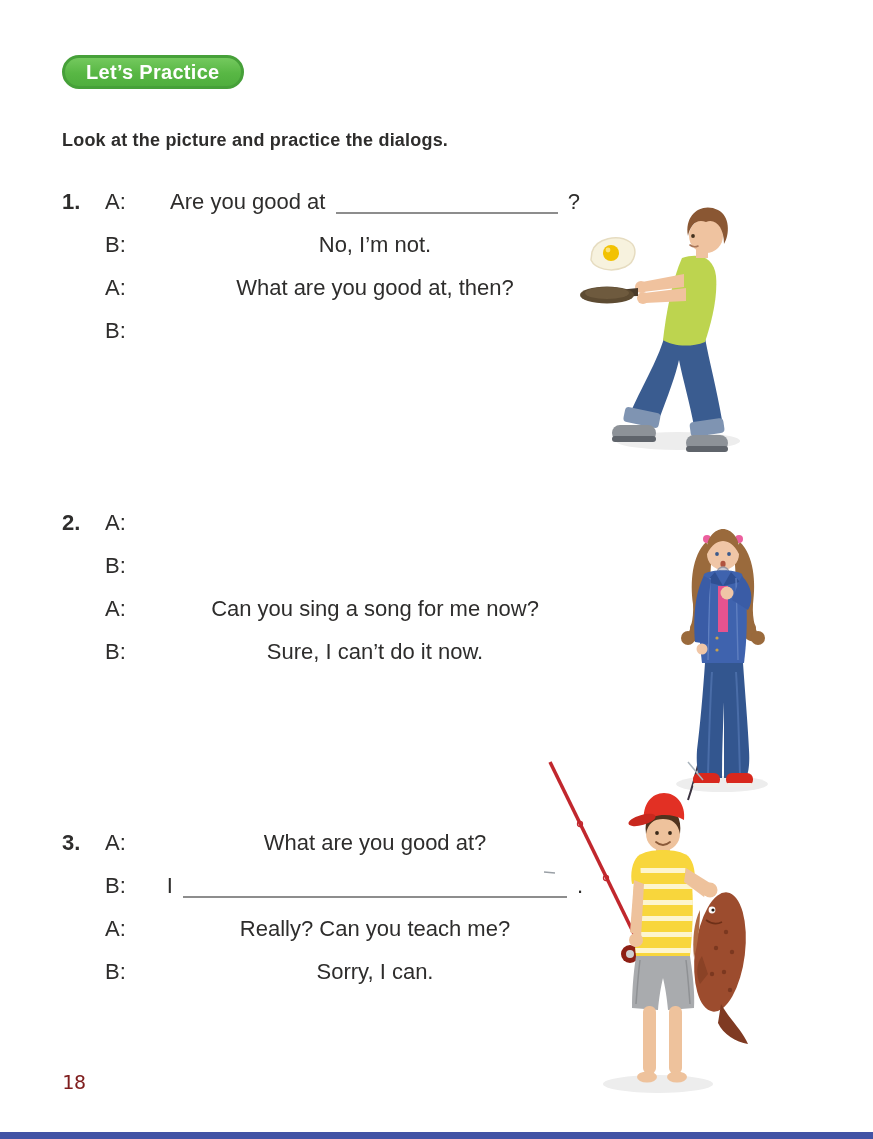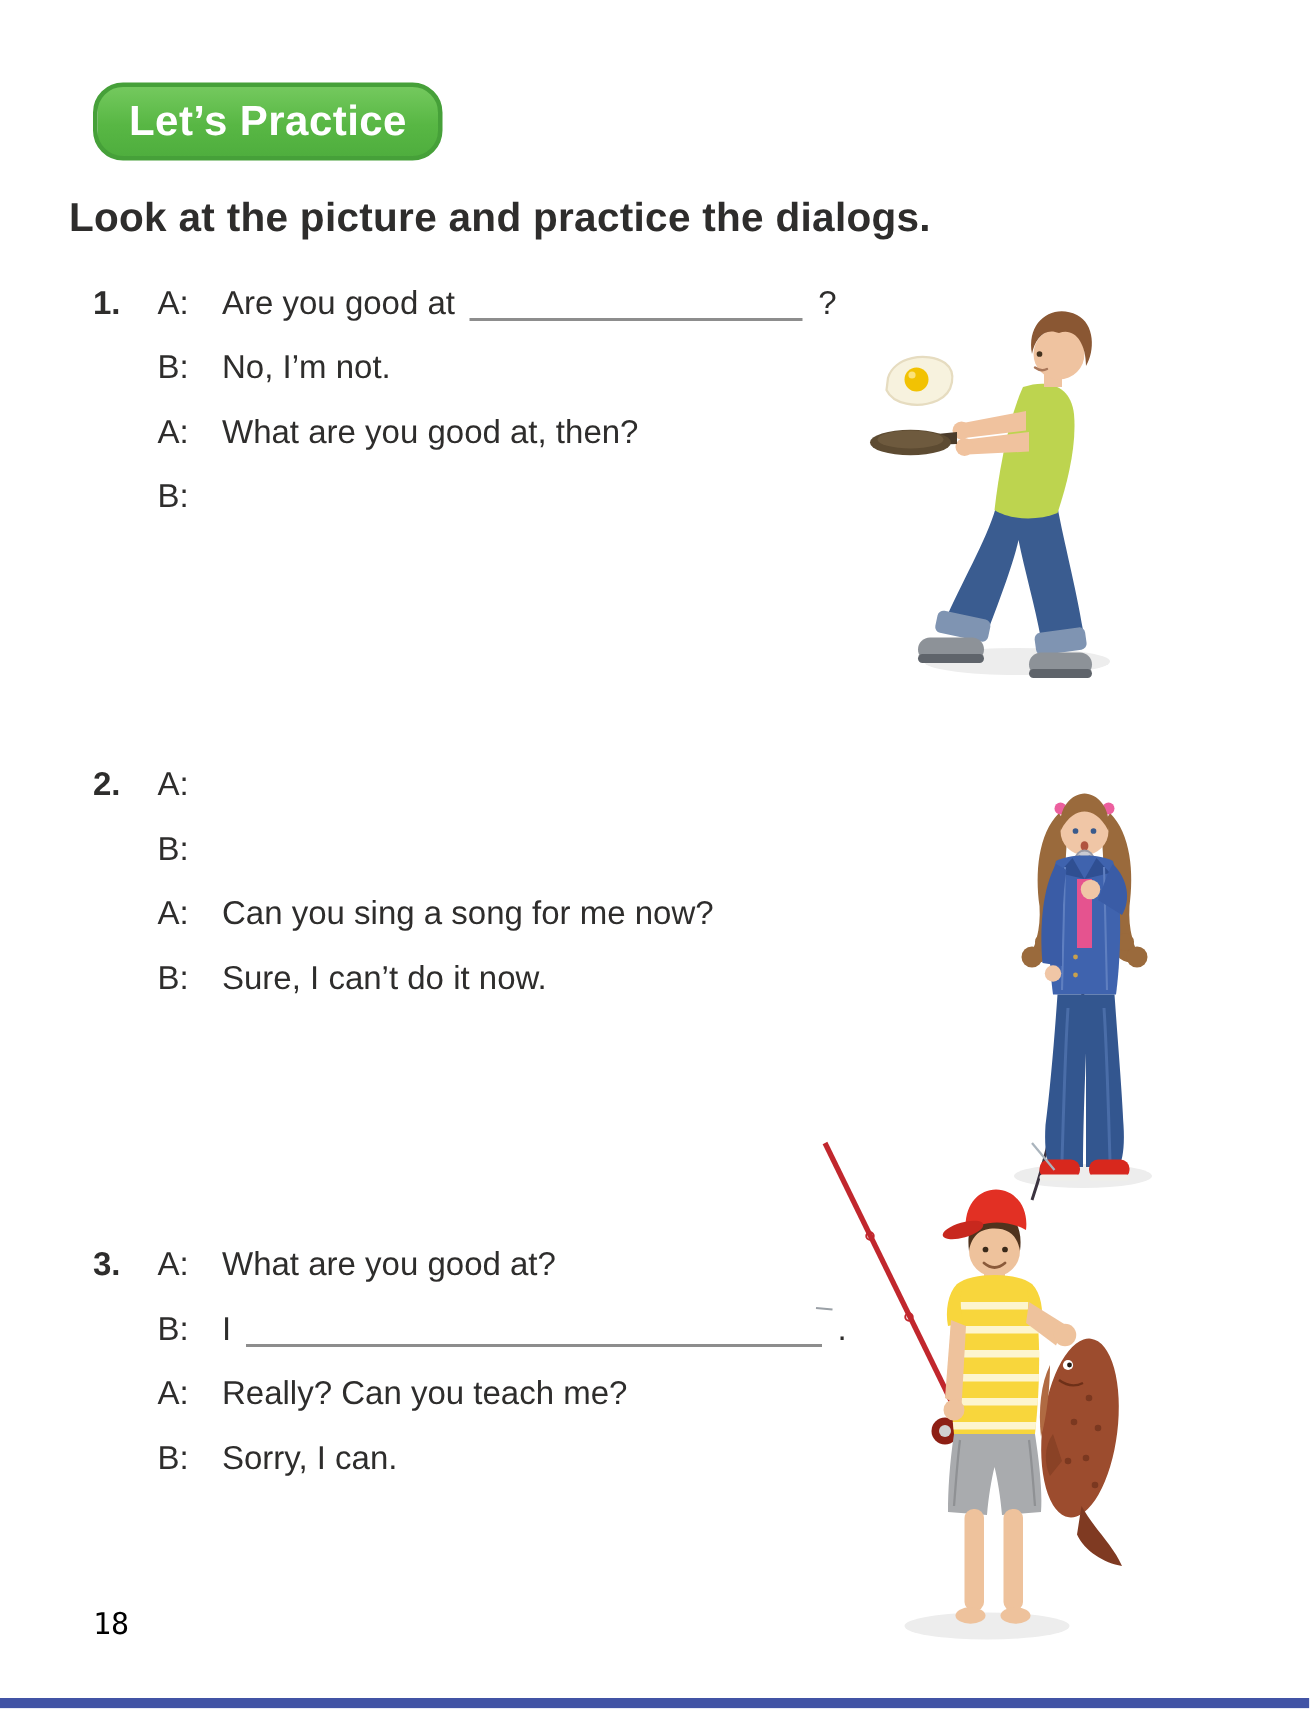--- a/index.html
+++ b/index.html
@@ -2,48 +2,48 @@
 <html><head>
 <meta charset="utf-8">
 <style>
   * { margin:0; padding:0; box-sizing:border-box; }
   html,body { background:#ffffff; }
   .page {
     position:relative; width:873px; height:1139px; background:#ffffff;
     font-family:"Liberation Sans", sans-serif; color:#2e2d2c; overflow:hidden;
   }
   .badge {
-    position:absolute; left:62px; top:55px; height:52px;
+    position:absolute; left:62px; top:55px; height:34px;
     display:inline-flex; align-items:center; padding:0 21px;
     border-radius:20px; border:3px solid #46a039;
     background:linear-gradient(180deg,#74c95e 0%,#58b744 55%,#4fae3e 100%);
-    color:#ffffff; font-size:28px; font-weight:bold; letter-spacing:.3px;
+    color:#ffffff; font-size:20px; font-weight:bold; letter-spacing:.3px;
   }
   .instruction {
-    position:absolute; left:46px; top:130px;
-    font-size:27px; font-weight:bold; letter-spacing:.2px;
+    position:absolute; left:62px; top:130px;
+    font-size:18px; font-weight:bold; letter-spacing:.2px;
   }
   .dialog { position:absolute; left:62px; width:540px; }
   #d1 { top:180px; } #d2 { top:501px; } #d3 { top:821px; }
   .drow { display:flex; align-items:center; height:43px; font-size:22px; }
   .dnum { width:43px; font-weight:bold; }
   .dspk { width:43px; }
-  .dtxt { flex:1; white-space:nowrap; }
+  .dtxt { flex:1; white-space:nowrap;text-align:center; }
   .blank {
     display:inline-block; height:0; border-bottom:2px solid #8d8d8d;
     vertical-align:-5px; margin:0 4px;
   }
   .b1 { width:222px; } .b2 { width:318px; } .b3 { width:384px; }
   .illus { position:absolute; }
   #illus1 { left:578px; top:190px; width:190px; height:265px; }
   #illus2 { left:660px; top:512px; width:130px; height:290px; }
   #illus3 { left:540px; top:760px; width:225px; height:340px; }
   .pagenum {
     position:absolute; left:62px; top:1070px;
-    font-family:"DejaVu Sans Mono", monospace; font-size:20px; color:#000000;
+    font-family:"DejaVu Sans Mono", monospace; font-size:20px; color:#7f1d1d;
   }
   .footer-bar {
     position:absolute; left:0; bottom:0; width:100%; height:7px; background:#4153a5;
   }
 </style>
 </head>
 <body>
 
 <div class="page">
 

